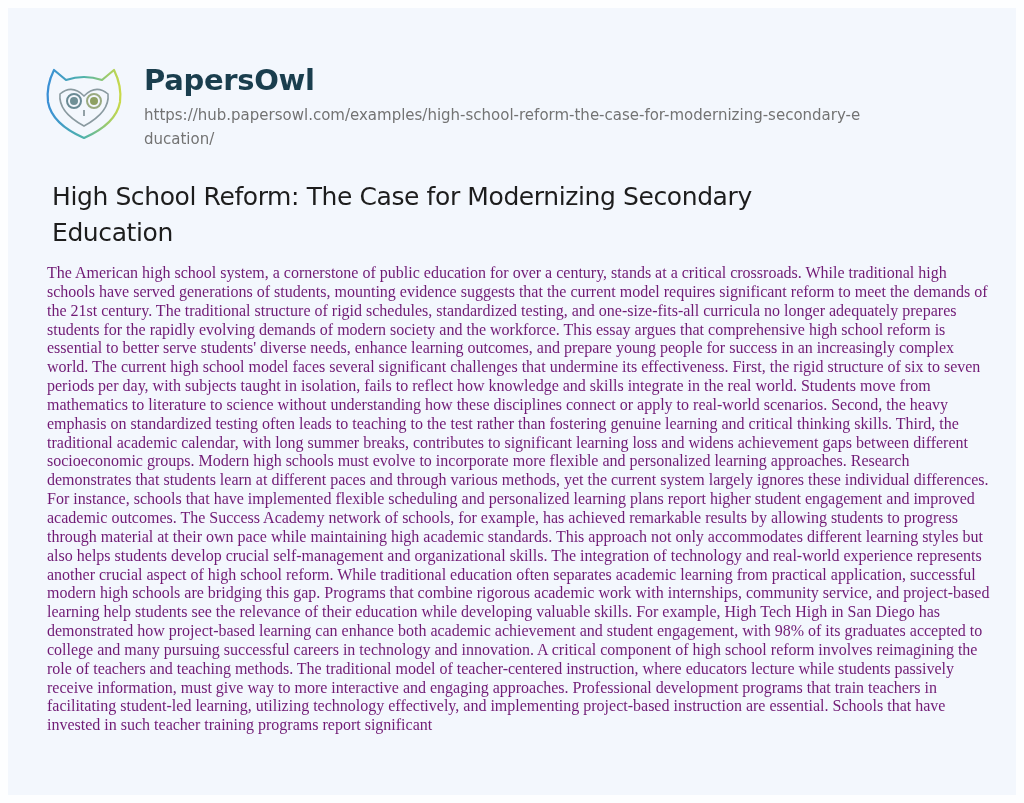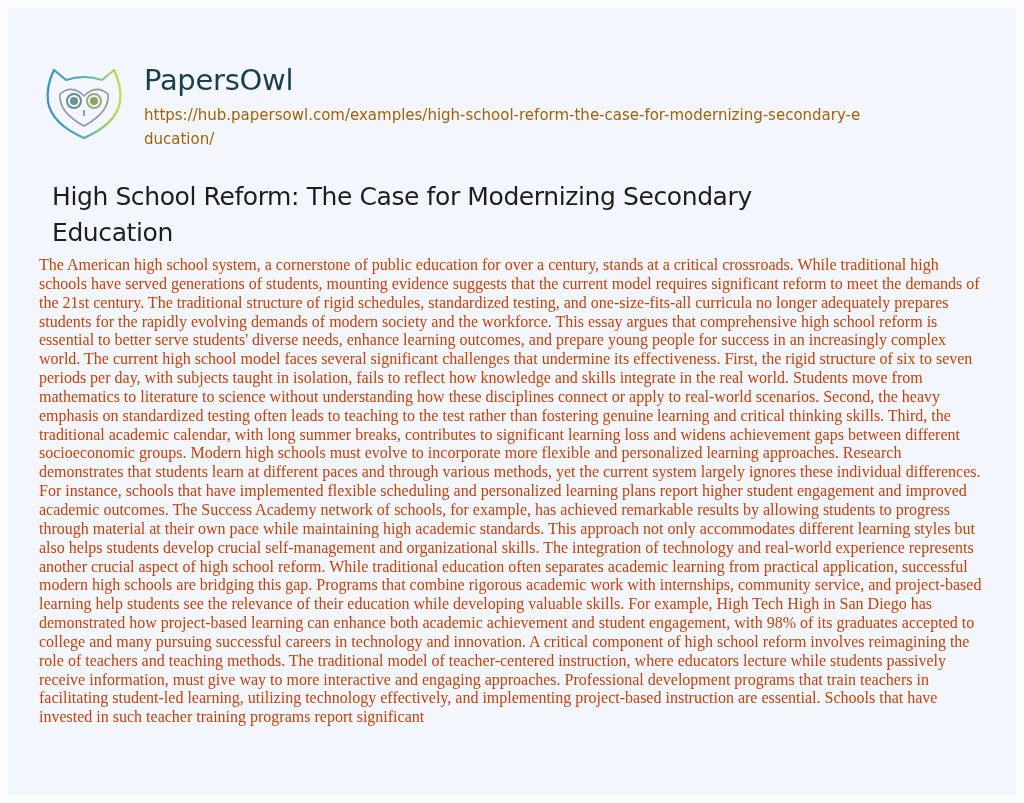--- a/index.html
+++ b/index.html
@@ -30,34 +30,34 @@
       left: 0;
       top: 4px;
       width: 80px;
       height: 76px;
     }
     .brand {
       position: absolute;
       left: 100px;
       top: -2px;
       font-family: "DejaVu Sans", sans-serif;
-      font-weight: normal;
+      font-weight: bold;
       font-size: 29px;
       letter-spacing: -0.3px;
       color: #1a3e4e;
       line-height: 40px;
     }
     .url {
       position: absolute;
       left: 100px;
       top: 41px;
       width: 720px;
       font-family: "DejaVu Sans", sans-serif;
       font-size: 15px;
-      color: #a16207;
+      color: #737373;
       line-height: 24px;
       word-break: break-all;
     }
     .title {
       position: absolute;
       left: 44px;
       top: 171px;
       width: 700px;
       font-family: "DejaVu Sans", sans-serif;
       font-size: 25px;
@@ -66,22 +66,22 @@
       letter-spacing: -0.4px;
     }
     .body {
       position: absolute;
       left: 39px;
       top: 256px;
       width: 950px;
       font-family: "Liberation Serif", serif;
       font-size: 16px;
       line-height: 18.85px;
-      color: #c2410c;
-      margin: 0;
+      color: #701a75;
+      margin: 8px;
     }
   </style>
 </head>
 <body>
 
 <div class="page"></div>
 
 <div class="header">
   <div class="logo">
     <svg width="80" height="76" viewBox="0 0 80 76">

